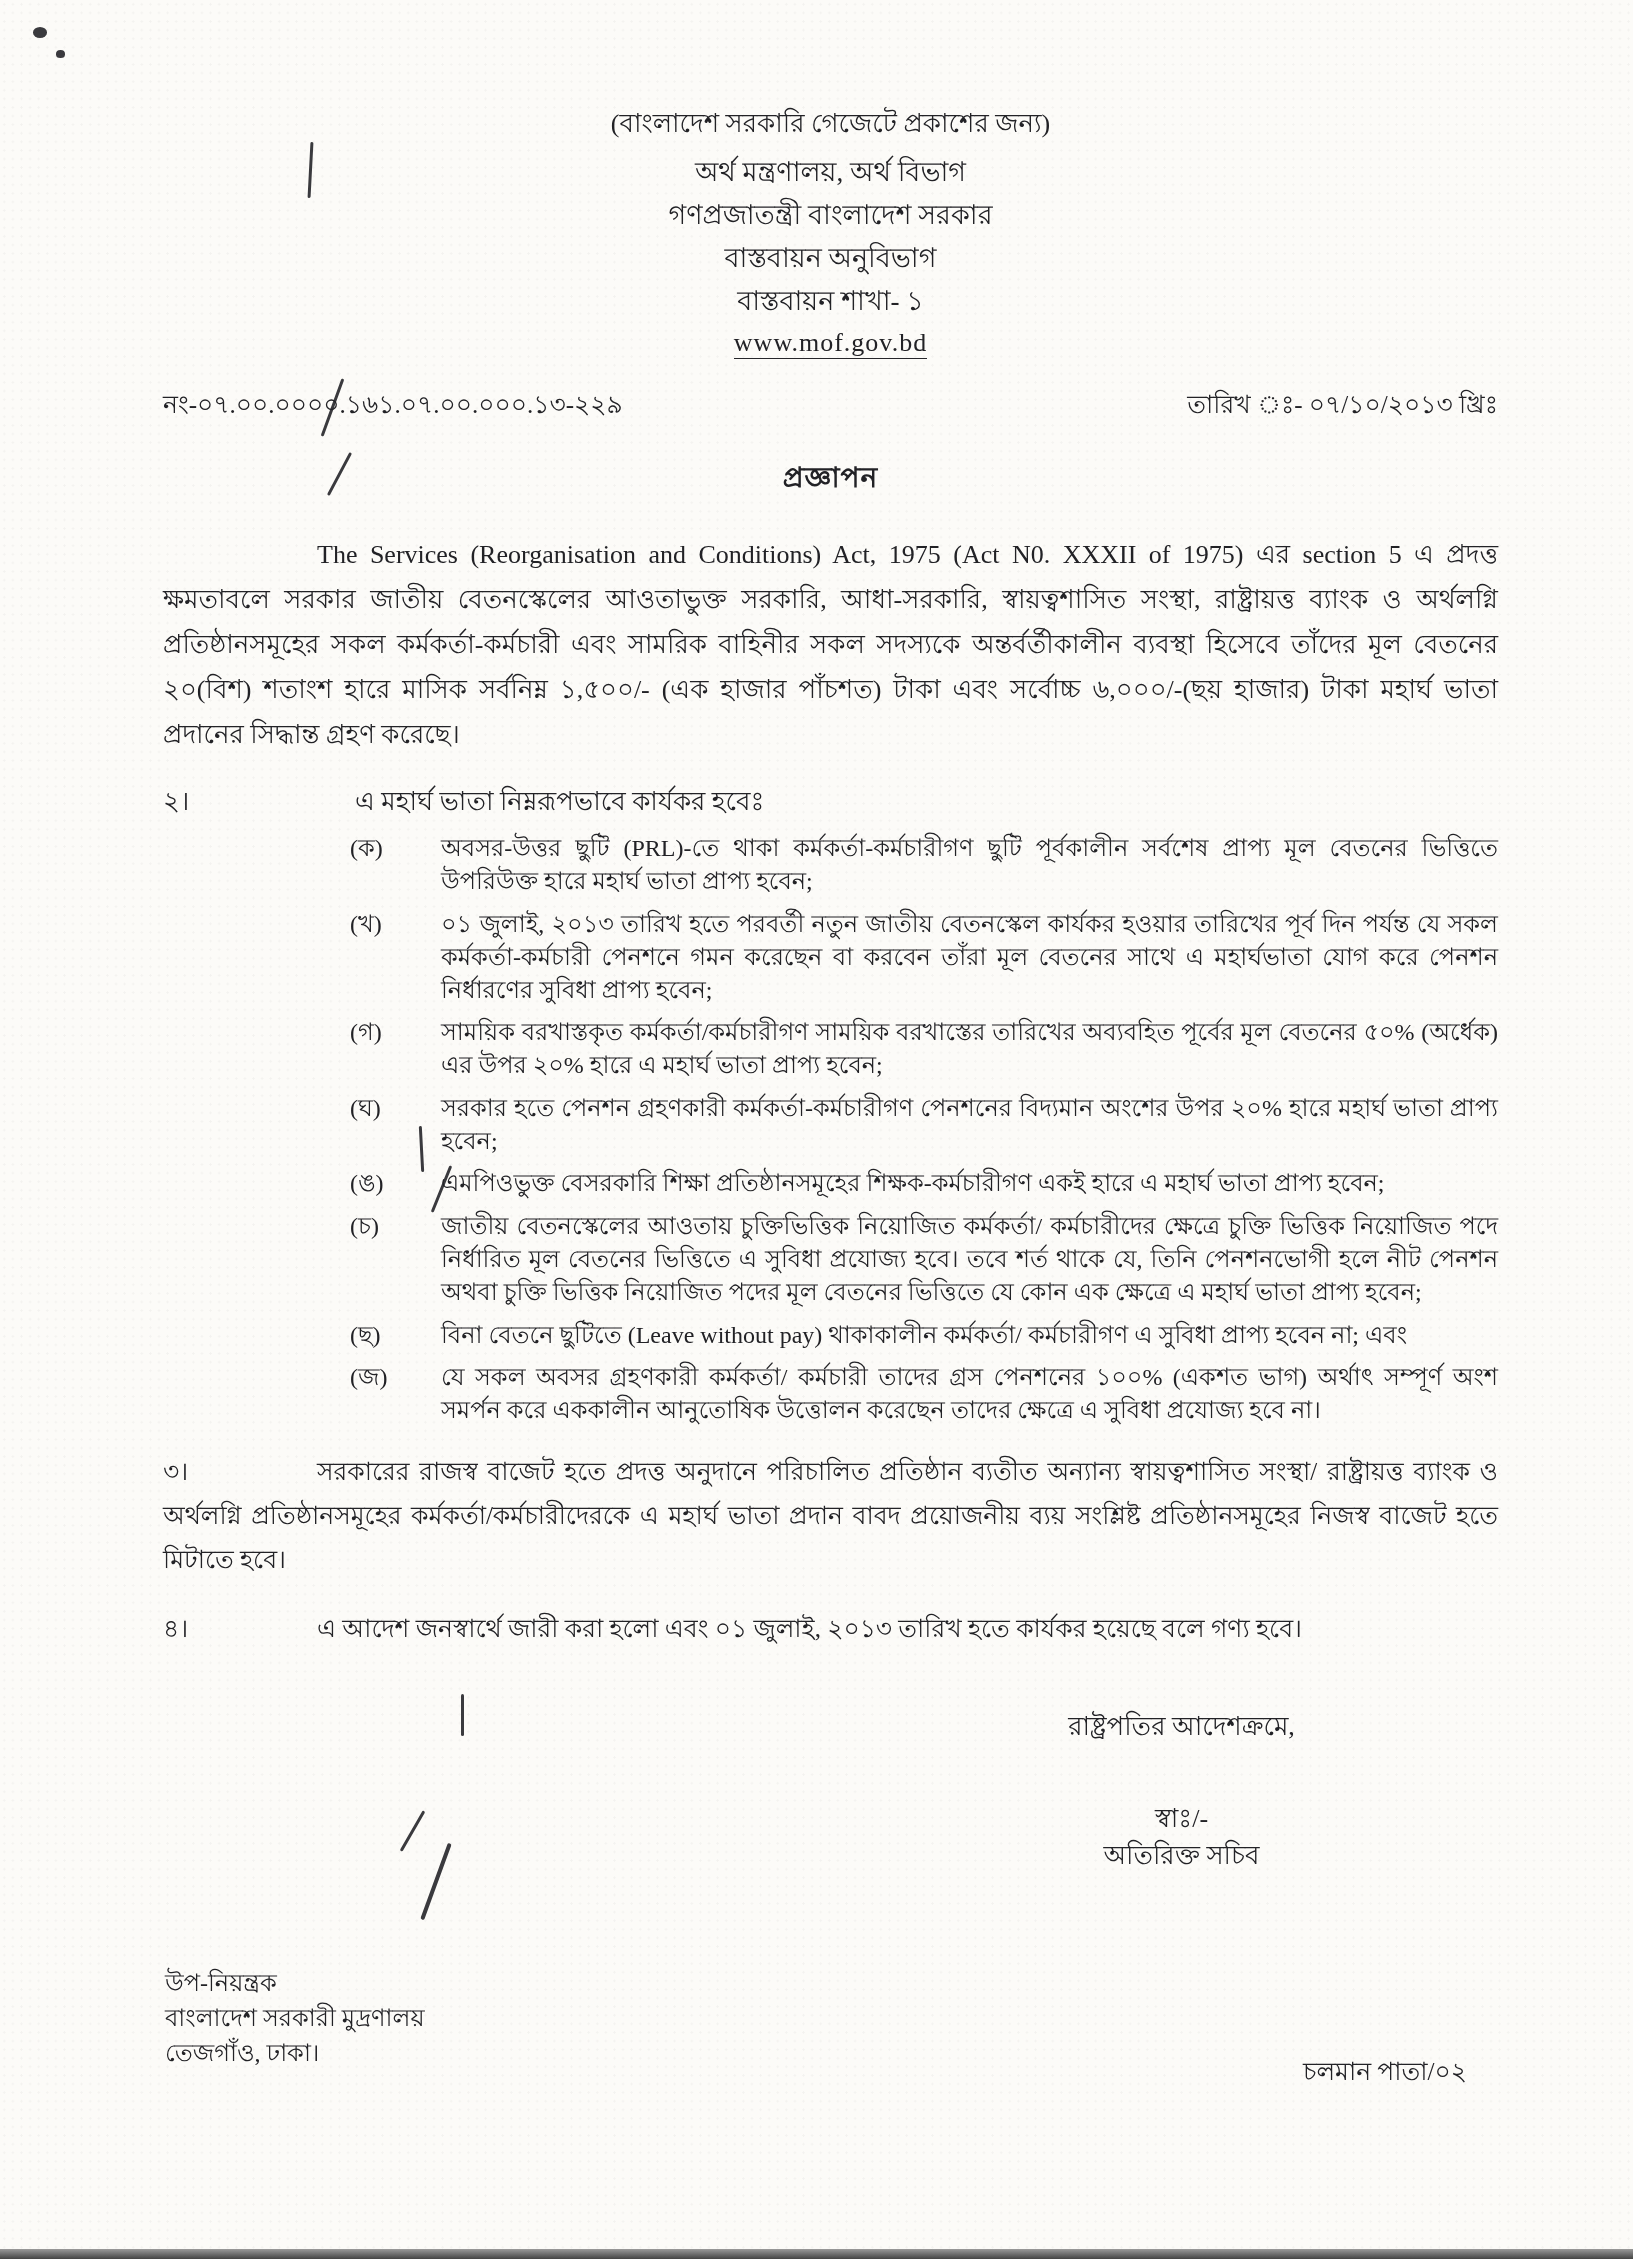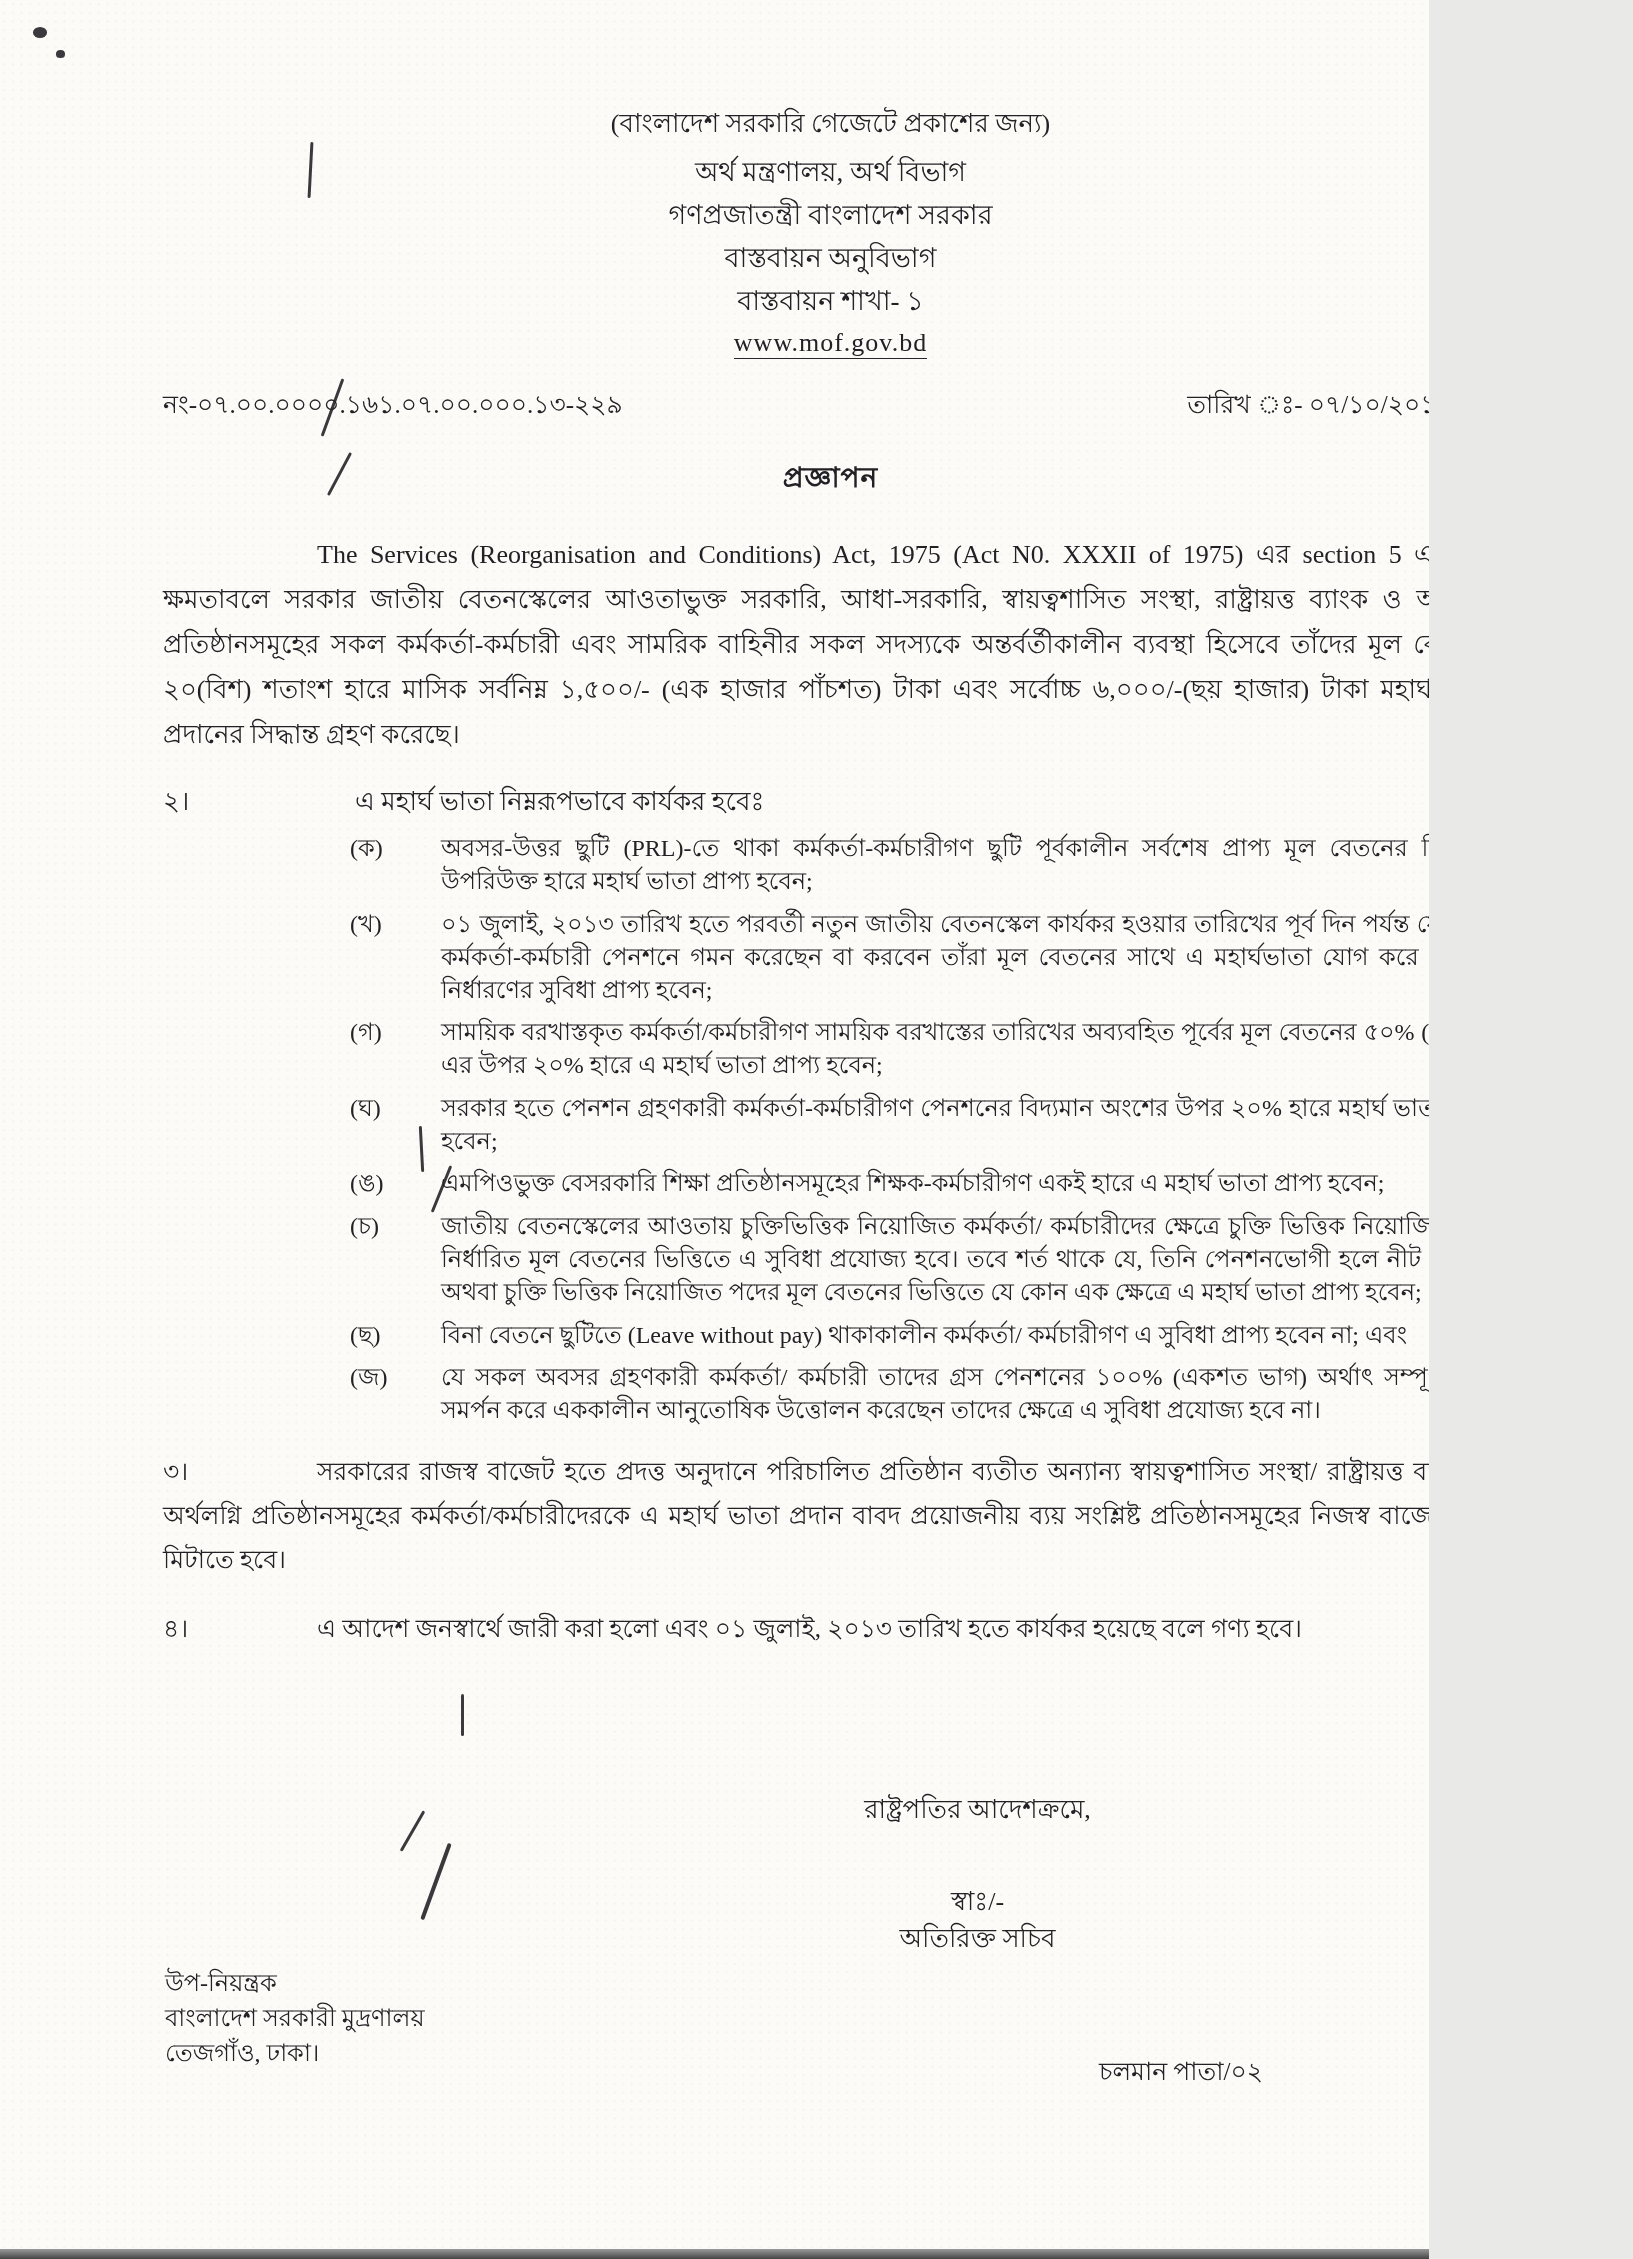--- a/index.html
+++ b/index.html
@@ -3,21 +3,21 @@
 <meta charset="utf-8">
 <style>
   html,body{margin:0;padding:0;}
   body{
     width:1633px;height:2260px;
     background:#e9e9e7;
     font-family:"Liberation Serif","DejaVu Serif",serif;
   }
   .page{
     position:relative;
-    width:1429px;height:2260px;
+    width:1633px;height:2260px;
     background-color:#fcfbf8;
     background-image:radial-gradient(rgba(40,40,40,0.04) 1px, transparent 1px);
     background-size:8.6px 8.6px;
     color:#222226;
     overflow:hidden;
   }
   .content{
     position:absolute;left:163px;top:0;width:1335px;
   }
   .hdr{ text-align:center; }
@@ -36,21 +36,21 @@
   .sec2-head .num{ width:192px; flex:0 0 192px; }
   .item-list{ margin-left:187px; margin-top:11.5px; }
   .item{ display:flex; font-size:24px; line-height:33px; margin-bottom:9.6px; }
   .item .label{ width:91px; flex:0 0 91px; }
   .item .text{ flex:1; text-align:justify; }
   .numbered{ text-align:justify; font-size:25px; line-height:44px; }
   .numbered.p3{ margin-top:23px; }
   .numbered.p4{ margin-top:13.4px; }
   .numbered .pnum{ display:inline-block; width:154px; }
   .sign-block{
-    position:absolute; right:250px; top:1789px; width:403px;
+    position:absolute; right:250px; top:1706px; width:403px;
     text-align:center; font-size:26px;
   }
   .by-order{ margin-bottom:50px; }
   .sign-line{ line-height:37px; }
   .footer-left{
     position:absolute; left:165px; top:1966px;
     font-size:24px; line-height:35px;
   }
   .footer-right{
     position:absolute; right:166px; top:2052px; font-size:25px;

